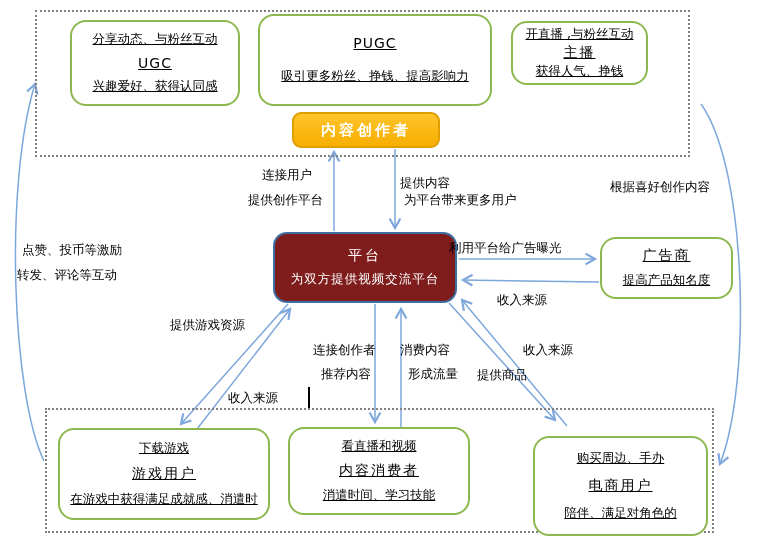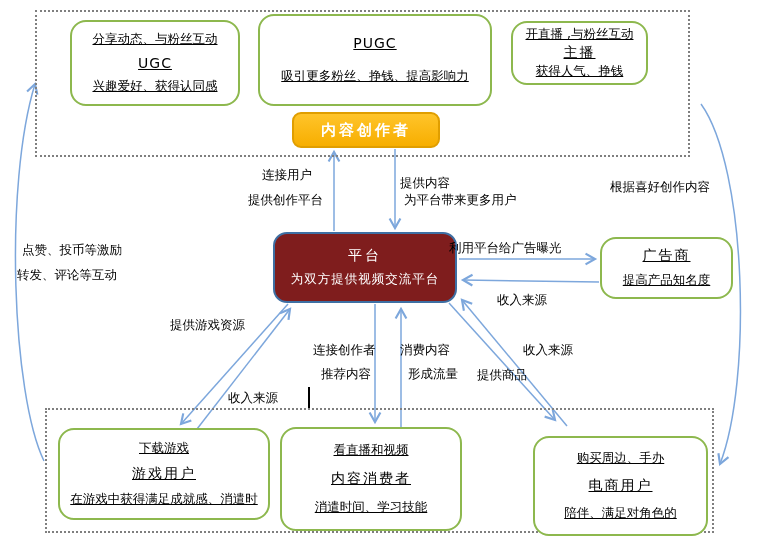--- a/index.html
+++ b/index.html
@@ -96,21 +96,21 @@
     <span class="t">广告商</span>
     <span class="l">提高产品知名度</span>
   </div>
 
   <div class="gbox" style="left:58px;top:428px;width:212px;height:92px;">
     <span class="l">下载游戏</span>
     <span class="t">游戏用户</span>
     <span class="l">在游戏中获得满足成就感、消遣时</span>
   </div>
 
-  <div class="gbox" style="left:280px;top:427px;width:182px;height:104px;">
+  <div class="gbox" style="left:288px;top:427px;width:182px;height:88px;">
     <span class="l">看直播和视频</span>
     <span class="t">内容消费者</span>
     <span class="l">消遣时间、学习技能</span>
   </div>
 
   <div class="gbox" style="left:533px;top:436px;width:175px;height:100px;">
     <span class="l">购买周边、手办</span>
     <span class="t">电商用户</span>
     <span class="l">陪伴、满足对角色的</span>
   </div>

